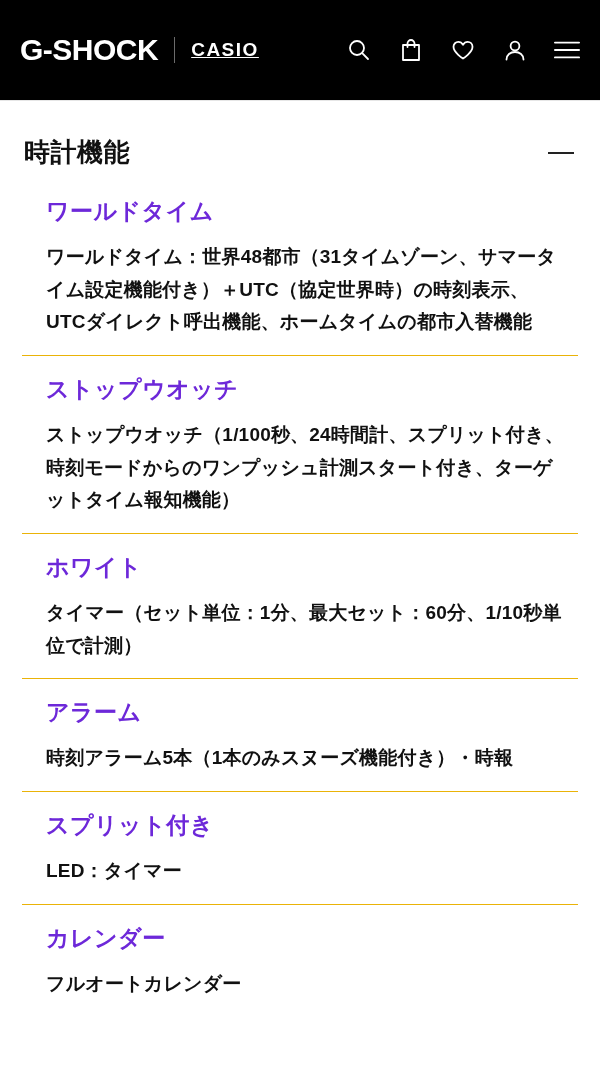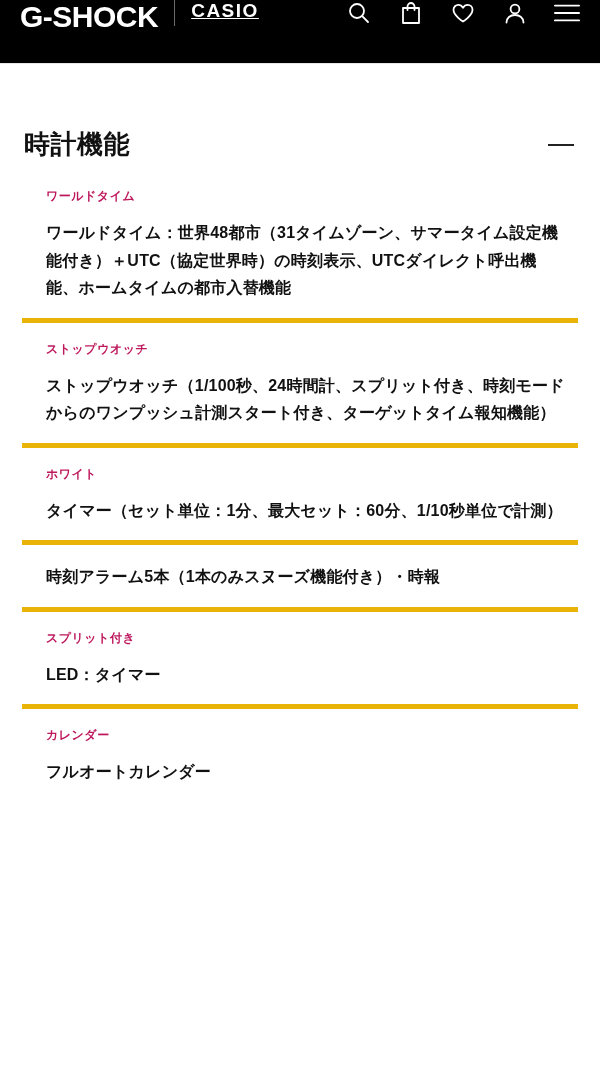--- a/index.html
+++ b/index.html
@@ -7,23 +7,23 @@
     width: 600px;
     height: 1080px;
     background: #ffffff;
     font-family: "Liberation Sans", sans-serif;
     overflow: hidden;
   }
 
   
   .header {
     background: #000000;
-    height: 63px;
-    display: flex;
-    align-items: flex-start;
+    height: 100px;
+    display: flex;
+    align-items: center;
     padding: 0 20px;
     position: relative;
   }
   .brand-logo {
     color: #ffffff;
     font-size: 30px;
     font-weight: 700;
     letter-spacing: -0.5px;
     font-family: "Liberation Sans", sans-serif;
     white-space: nowrap;
@@ -64,21 +64,20 @@
     background: #e6e6e6;
     width: 100%;
   }
 
   
   .section-head {
     display: flex;
     align-items: center;
     justify-content: space-between;
     padding: 34px 24px 26px 24px;
-    margin-top: 29px;
   }
   .section-title {
     font-size: 26px;
     font-weight: 700;
     color: #111111;
     letter-spacing: 0.5px;
   }
   .collapse-toggle {
     width: 30px;
     height: 30px;
@@ -91,33 +90,33 @@
     width: 26px;
     height: 2px;
     background: #222222;
   }
 
   
   .spec-list {
     padding: 0 22px 0 22px;
   }
   .spec-item {
-    border-top: 5px solid #eab308;
+    border-top: 1px solid #eab308;
     padding: 18px 0 16px 0;
   }
   .spec-item:first-child { border-top: none; padding-top: 0; }
   .spec-label {
-    font-size: 12px;
-    color: #be185d;
+    font-size: 23px;
+    color: #6d28d9;
     font-weight: 700;
     letter-spacing: 0.5px;
     margin-bottom: 14px;
   }
   .spec-value {
-    font-size: 16px;
+    font-size: 19px;
     color: #111111;
     font-weight: 700;
     line-height: 1.72;
     letter-spacing: 0.2px;
   }
   .spec-inner {
     padding-left: 24px;
     padding-right: 10px;
   }
 </style>
@@ -195,20 +194,21 @@
 
   <div class="spec-item">
     <div class="spec-inner">
       <div class="spec-label">ホワイト</div>
       <div class="spec-value">タイマー（セット単位：1分、最大セット：60分、1/10秒単位で計測）</div>
     </div>
   </div>
 
   <div class="spec-item">
     <div class="spec-inner">
+      <div class="spec-label">アラーム</div>
       <div class="spec-value">時刻アラーム5本（1本のみスヌーズ機能付き）・時報</div>
     </div>
   </div>
 
 
   <div class="spec-item">
     <div class="spec-inner">
       <div class="spec-label">スプリット付き</div>
       <div class="spec-value">LED：タイマー</div>
     </div>

